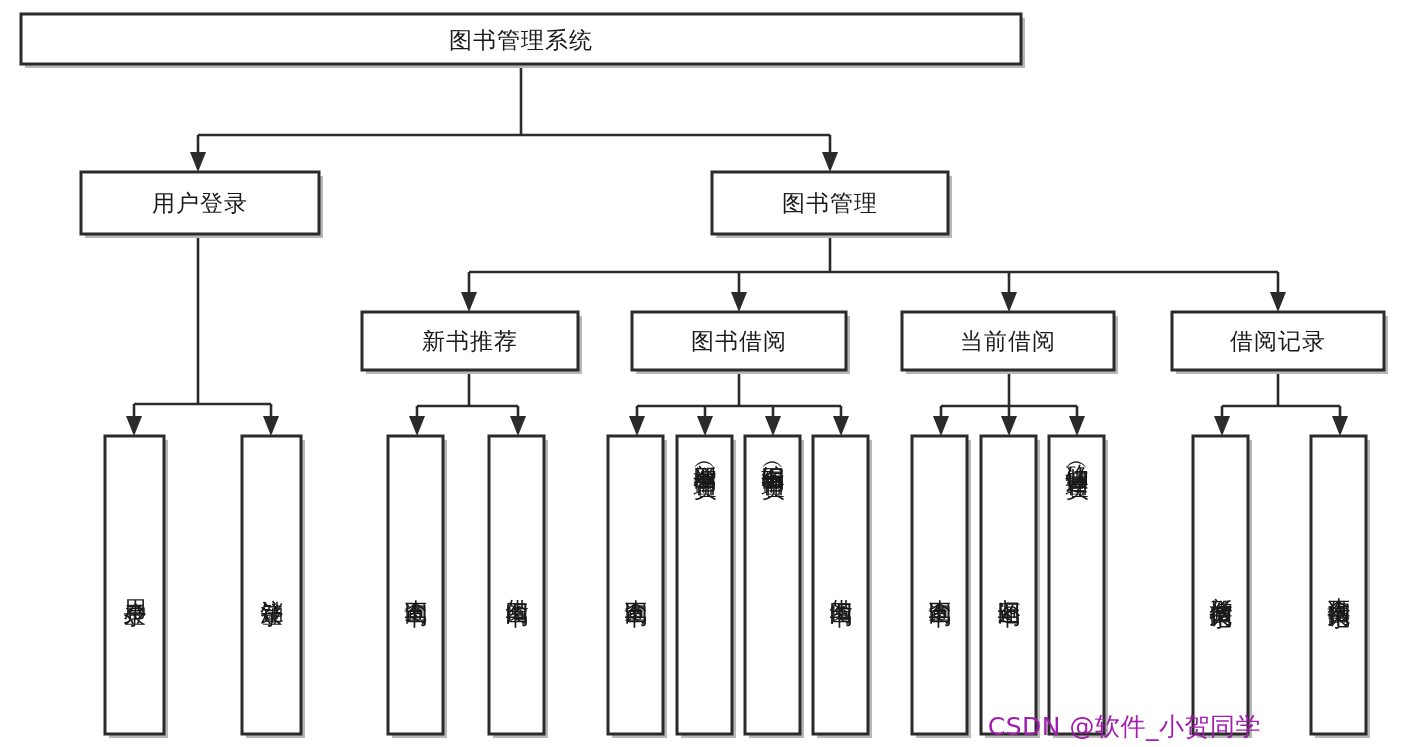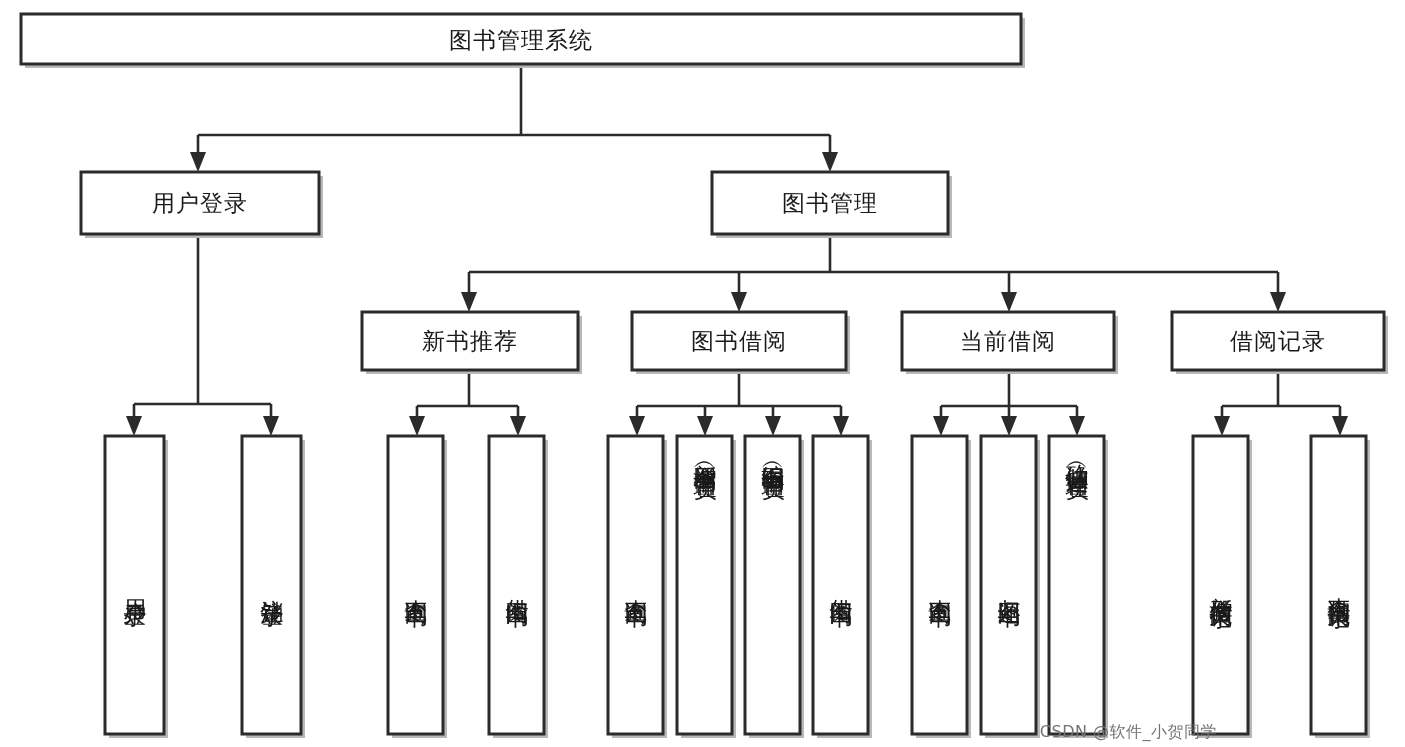--- a/index.html
+++ b/index.html
@@ -11,20 +11,21 @@
     width: 1405px;
     height: 747px;
     font-family: "DejaVu Sans", "Liberation Sans", sans-serif;
     overflow: hidden;
     position: relative;
   }
   #diagram-root {
     position: relative;
     width: 1225px;
     height: 747px;
+    padding-left: 44px;
   }
   svg.flow {
     position: absolute;
     top: 0;
     left: 0;
     width: 1405px;
     height: 747px;
   }
   .node-box {
     fill: #ffffff;
@@ -71,22 +72,22 @@
     line-height: 1.12;
     color: #1a1a1a;
     letter-spacing: 2px;
     white-space: nowrap;
   }
   #watermark {
     position: absolute;
     right: 8px;
     bottom: 4px;
     font-family: "DejaVu Sans", "Liberation Sans", sans-serif;
-    font-size: 16px;
-    color: #737373;
+    font-size: 25px;
+    color: #a21caf;
     letter-spacing: 0.5px;
     white-space: nowrap;
   }
 </style>
 </head>
 <body>
 
 <div id="diagram-root">
 
   <svg class="flow" viewBox="0 0 1405 747" xmlns="http://www.w3.org/2000/svg">

